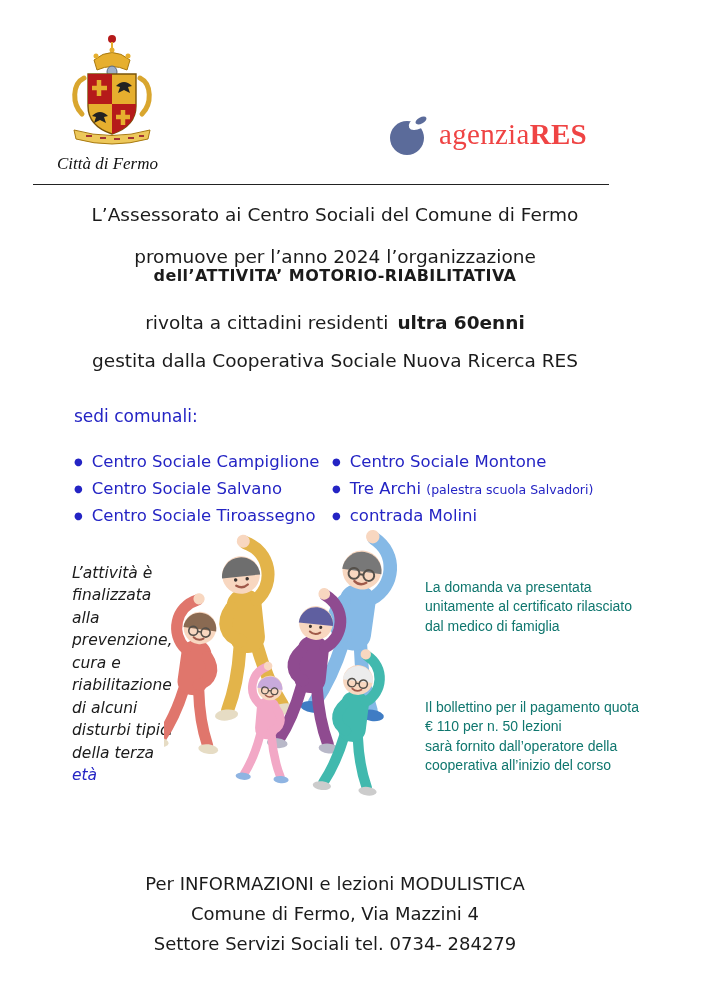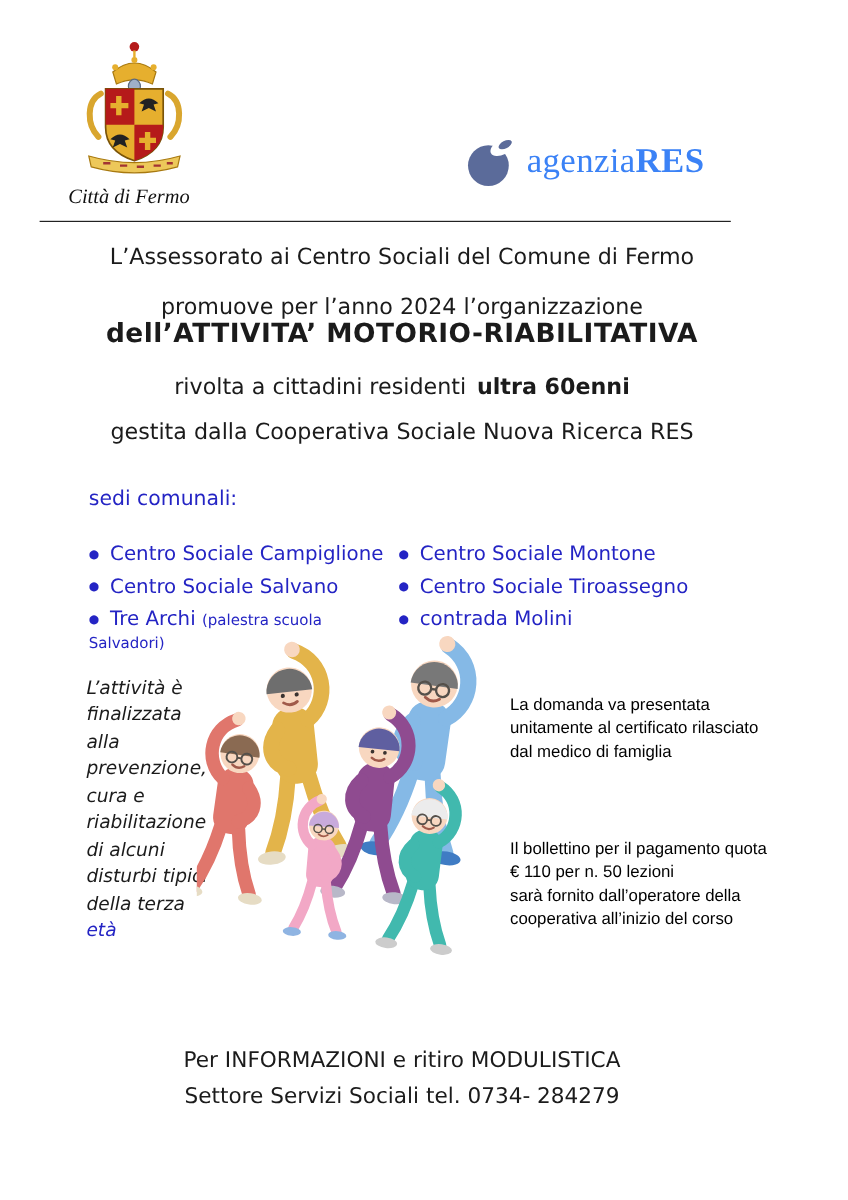--- a/index.html
+++ b/index.html
@@ -2,28 +2,28 @@
 <html><head>
 <meta charset="utf-8">
 <style>
   html,body{margin:0;padding:0;background:#ffffff;}
   .page{position:relative;width:707px;height:1000px;background:#fff;overflow:hidden;
         font-family:"DejaVu Sans",sans-serif;color:#1b1b1b;}
   
   .crest{position:absolute;left:48px;top:30px;width:110px;text-align:right;}
   .city-label{font-family:"Liberation Serif",serif;font-style:italic;font-size:17px;color:#111;margin-top:2px;}
   .agency-logo{position:absolute;left:386px;top:110px;display:flex;align-items:center;gap:7px;}
-  .agency-text{font-family:"Liberation Serif",serif;font-size:29px;color:#3b82f6;letter-spacing:.3px;}
+  .agency-text{font-family:"Liberation Serif",serif;font-size:29px;color:#ef4444;letter-spacing:.3px;}
   .agency-text b{font-weight:bold;}
   .rule{position:absolute;left:33px;top:184px;width:576px;border-top:1.7px solid #222;}
   
   .c{position:absolute;left:35px;width:600px;text-align:center;}
   .intro-line{font-size:18.5px;}
   #i1{top:204px;} #i2{top:234px;margin-top:12px;}
-  #title{top:266px;font-size:22px;font-weight:bold;letter-spacing:.4px;}
+  #title{top:266px;font-size:16px;font-weight:bold;letter-spacing:.4px;}
   #aud{top:312px;font-size:18.5px;}
   .aud-b{font-weight:bold;margin-left:9px;}
   #man{top:350px;font-size:18.5px;}
   
   .sedi{position:absolute;left:74px;top:406px;color:#2424c4;}
   .sedi-heading{font-size:17px;margin-bottom:26px;}
   .sedi-grid{display:grid;grid-template-columns:258px auto;row-gap:8px;font-size:16.5px;}
   .bullet{font-size:10px;vertical-align:2px;margin-right:9px;}
   .loc-note{font-size:12.5px;}
   
@@ -32,21 +32,21 @@
   .purpose .hl{display:block;color:#2424c4;}
   
   .illu{position:absolute;left:164px;top:528px;}
   .limb{fill:none;stroke-width:9;stroke-linecap:round;}
   .smile{fill:none;stroke:#a05a4a;stroke-width:1.6;stroke-linecap:round;}
   .eye{fill:#3a3330;}
   .glasses circle{fill:none;stroke:#55504a;stroke-width:1.3;}
   .glasses line{stroke:#55504a;stroke-width:1.3;}
   
   .note{position:absolute;left:425px;width:272px;font-family:"Liberation Sans",sans-serif;
-        font-size:14px;line-height:1.38;white-space:pre-line;color:#000000;}
+        font-size:14px;line-height:1.38;white-space:pre-line;color:#0f766e;}
   #note1{top:578px;} #note2{top:698px;}
   
   .footer{position:absolute;left:35px;top:869px;width:600px;text-align:center;font-size:18px;line-height:30px;}
   
   .orn{fill:none;stroke:#d9a62e;stroke-width:5;stroke-linecap:round;}
   .crown-line{stroke:#a8790f;stroke-width:1;}
   .shield-line{stroke:#7a5408;stroke-width:1.4;}
   .cross{stroke-width:4.5;fill:none;}
   .eagle{fill:#222;}
   .banner{fill:#edc85a;stroke:#a8790f;stroke-width:1;}
@@ -97,22 +97,22 @@
   <div id="title" class="c">dell’ATTIVITA’ MOTORIO-RIABILITATIVA</div>
   <div id="aud" class="c"><span>rivolta a cittadini residenti</span><span class="aud-b">ultra 60enni</span></div>
   <div id="man" class="c">gestita dalla Cooperativa Sociale Nuova Ricerca RES</div>
 
   <div class="sedi">
     <div class="sedi-heading">sedi comunali:</div>
     <div class="sedi-grid">
       <div><span class="bullet">●</span><span>Centro Sociale Campiglione</span></div>
       <div><span class="bullet">●</span><span>Centro Sociale Montone</span></div>
       <div><span class="bullet">●</span><span>Centro Sociale Salvano</span></div>
+      <div><span class="bullet">●</span><span>Tre Archi</span> <span class="loc-note">(palestra scuola Salvadori)</span></div>
       <div><span class="bullet">●</span><span>Centro Sociale Tiroassegno</span></div>
-      <div><span class="bullet">●</span><span>Tre Archi</span> <span class="loc-note">(palestra scuola Salvadori)</span></div>
       <div><span class="bullet">●</span><span>contrada Molini</span></div>
     </div>
   </div>
 
   <div class="purpose"><span>L’attività è
 finalizzata
 alla
 prevenzione,
 cura e
 riabilitazione
@@ -227,17 +227,18 @@
 
   <div id="note1" class="note">La domanda va presentata
 unitamente al certificato rilasciato
 dal medico di famiglia</div>
   <div id="note2" class="note">Il bollettino per il pagamento quota
 € 110 per n. 50 lezioni
 sarà fornito dall’operatore della
 cooperativa all’inizio del corso</div>
 
   <div class="footer">
-    <div>Per INFORMAZIONI e ritiro MODULISTICA</div>
+    <div>Per INFORMAZIONI e lezioni MODULISTICA</div>
+    <div>Comune di Fermo, Via Mazzini 4</div>
     <div>Settore Servizi Sociali tel. 0734- 284279</div>
   </div>
 
 </div>
 
 </body></html>

